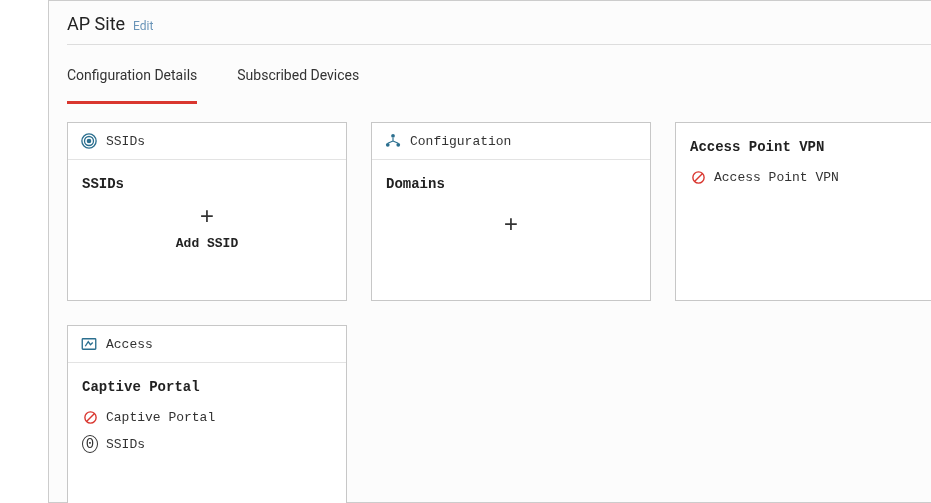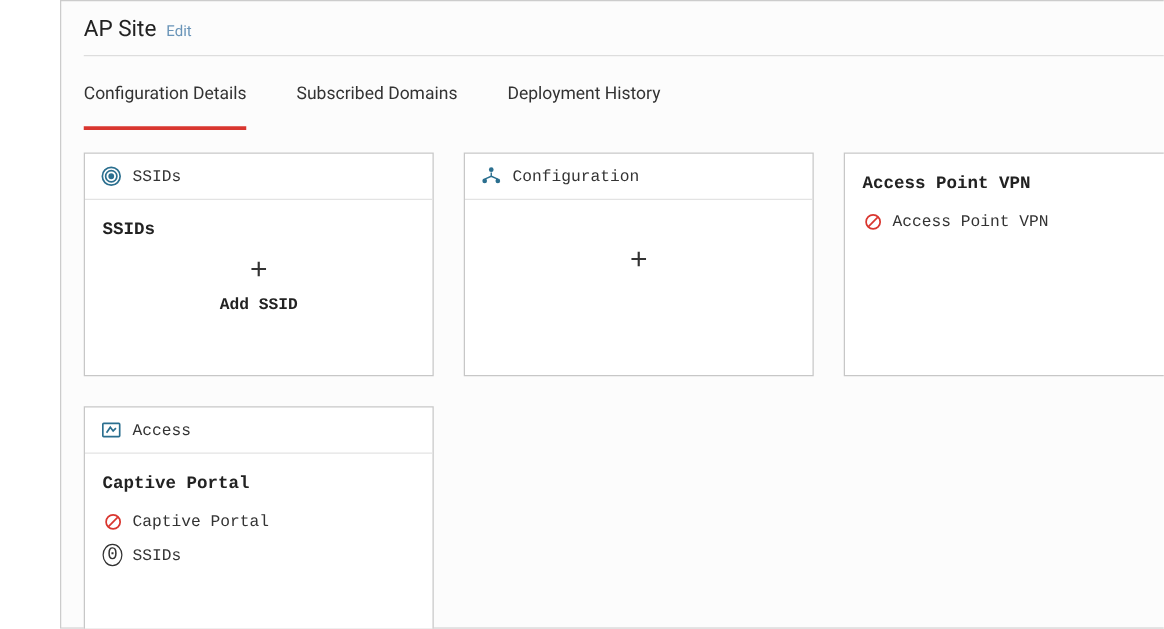--- a/index.html
+++ b/index.html
@@ -140,22 +140,21 @@
 <body>
 
 <div class="page">
   <div class="header">
     <span class="header-title">AP Site</span>
     <span class="header-edit">Edit</span>
   </div>
 
   <div class="tabs">
     <div class="tab active">Configuration Details</div>
-    <div class="tab">Subscribed Domains</div>
-    <div class="tab">Deployment History</div>
+    <div class="tab">Subscribed Devices</div>
   </div>
 
   <div class="cards-row">
 
     <div class="card">
       <div class="card-header">
         <span class="icon">
           <svg width="18" height="18" viewBox="0 0 24 24" fill="none" stroke="#2b6f8f" stroke-width="1.8">
             <circle cx="12" cy="12" r="2.2" fill="#2b6f8f"></circle>
             <circle cx="12" cy="12" r="6"></circle>
@@ -179,20 +178,21 @@
           <svg width="18" height="18" viewBox="0 0 24 24" fill="#2b6f8f">
             <circle cx="12" cy="5" r="2.5"></circle>
             <circle cx="5" cy="17" r="2.5"></circle>
             <circle cx="19" cy="17" r="2.5"></circle>
             <path d="M12 8 L12 12 M12 12 L5 15 M12 12 L19 15" stroke="#2b6f8f" stroke-width="1.5" fill="none"></path>
           </svg>
         </span>
         <span>Configuration</span>
       </div>
       <div class="card-body">
+        <div class="section-title">Domains</div>
         <div class="add-block auth-add" style="margin-top:22px;">
           <span class="plus">+</span>
         </div>
       </div>
     </div>
 
     <div class="card">
       <div class="card-body">
         <div class="section-title">Access Point VPN</div>
         <div class="list-item">

